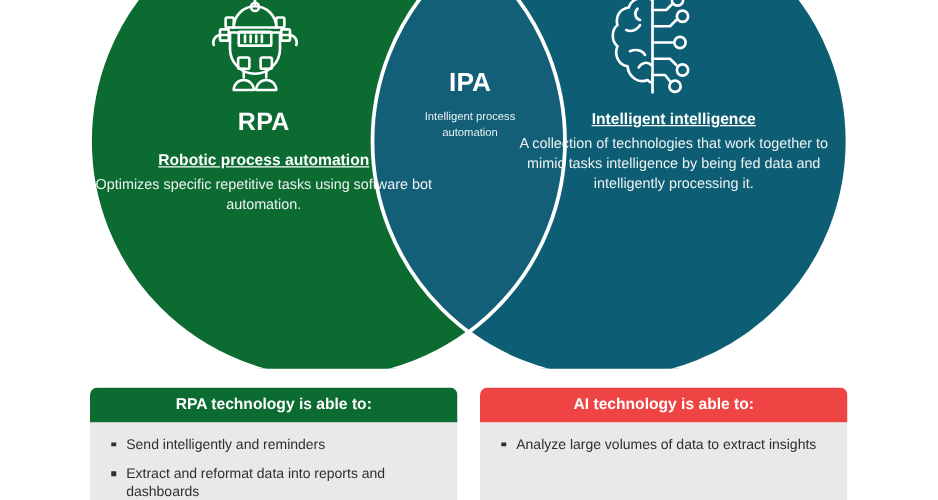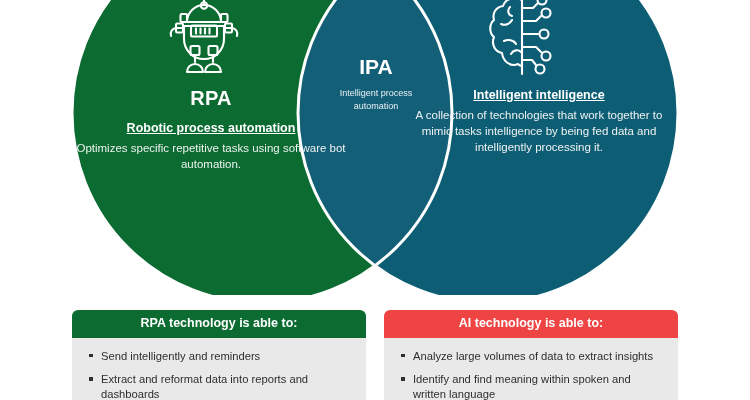--- a/index.html
+++ b/index.html
@@ -300,20 +300,19 @@
           <li>Extract and reformat data into reports and dashboards</li>
         </ul>
       </div>
     </div>
 
     <div class="panel">
       <div class="panel-header ai">AI technology is able to:</div>
       <div class="panel-body">
         <ul class="bullet-list">
           <li>Analyze large volumes of data to extract insights</li>
-          <li>Identify and find meaning within spoken and written language</li>
         </ul>
       </div>
     </div>
 
   </div>
 
 </div>
 
 </body></html>

